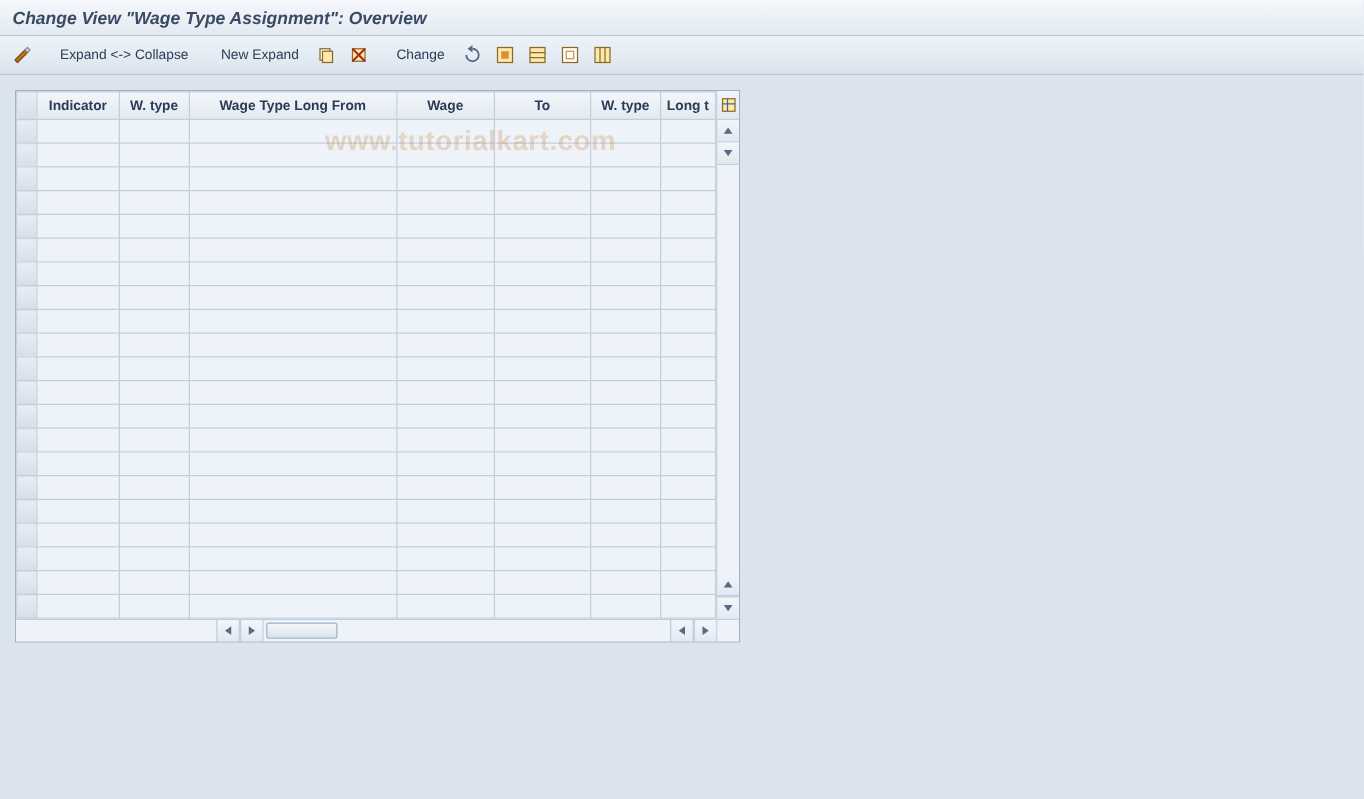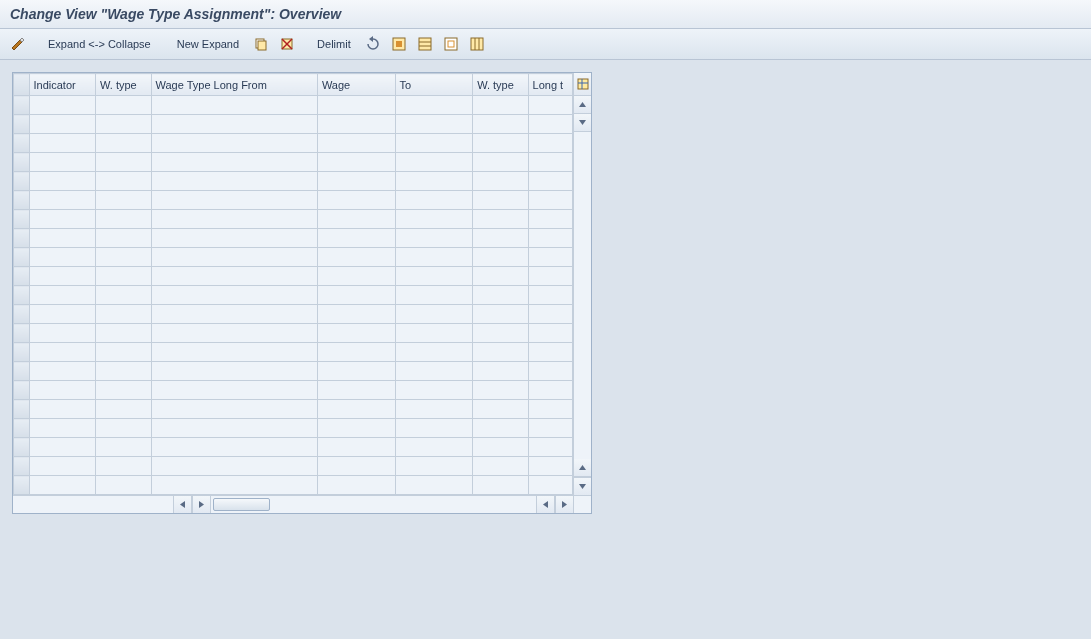--- a/index.html
+++ b/index.html
@@ -75,22 +75,22 @@
     height: 19px;
     box-sizing: border-box;
     padding: 0 4px;
     overflow: hidden;
     white-space: nowrap;
     text-overflow: clip;
   }
   .grid th {
     background: linear-gradient(#f2f6fa, #e2e9f2);
     color: #2a3b55;
-    font-weight: normal;
-    text-align: left;
+    font-weight: bold;
+    text-align: center;
     height: 22px;
   }
   .grid td {
     background: #eef3f9;
   }
   .grid td.rowsel {
     background: linear-gradient(#e7edf4, #d6dfe9);
     width: 14px;
     padding:0;
   }
@@ -204,21 +204,21 @@
       </svg>
   </span>
   <span class="btn icon-btn">
     <svg width="16" height="16">
         <rect x="3" y="3" width="10" height="10" fill="#ffe9a8" stroke="#8a6a2a"></rect>
         <line x1="3" y1="3" x2="13" y2="13" stroke="#b02020" stroke-width="1.5"></line>
         <line x1="13" y1="3" x2="3" y2="13" stroke="#b02020" stroke-width="1.5"></line>
       </svg>
   </span>
   <span class="sep"></span>
-  <span class="btn">Delimit</span>
+  <span class="btn">Change</span>
   <span class="btn icon-btn">
     <svg width="16" height="16">
         <path d="M8 3 A5 5 0 1 1 3 8" fill="none" stroke="#5a6b85" stroke-width="1.5"></path>
         <polygon points="8,0 8,6 4,3" fill="#5a6b85"></polygon>
       </svg>
   </span>
   <span class="btn icon-btn">
     <svg width="16" height="16">
         <rect x="2" y="2" width="12" height="12" fill="#ffe9a8" stroke="#8a6a2a"></rect>
         <rect x="5" y="5" width="6" height="6" fill="#d89030"></rect>
@@ -240,20 +240,21 @@
   <span class="btn icon-btn">
     <svg width="16" height="16">
         <rect x="2" y="2" width="12" height="12" fill="#ffe9a8" stroke="#8a6a2a"></rect>
         <line x1="6" y1="2" x2="6" y2="14" stroke="#8a6a2a"></line>
         <line x1="10" y1="2" x2="10" y2="14" stroke="#8a6a2a"></line>
       </svg>
   </span>
 </div>
 
 <div class="content">
+  <div class="watermark">www.tutorialkart.com</div>
 
   <div class="table-frame">
     <div class="grid-wrap">
       <table class="grid">
         <thead>
           <tr>
             <th class="corner"></th>
             <th class="c-ind">Indicator</th>
             <th class="c-wt1">W. type</th>
             <th class="c-long">Wage Type Long From</th>

